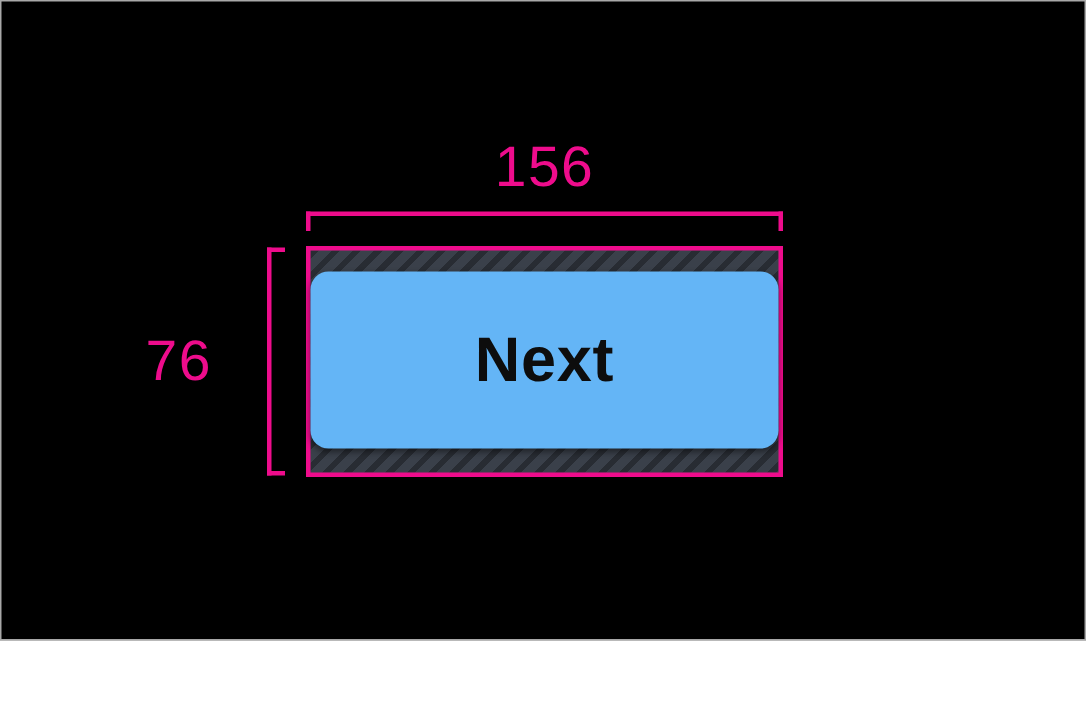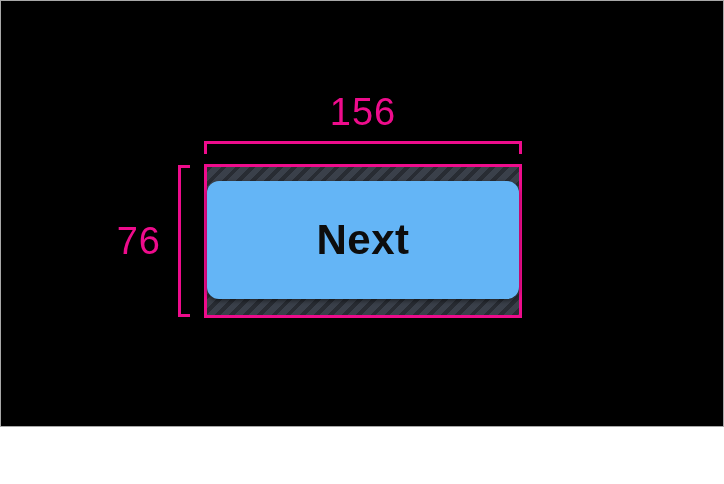--- a/index.html
+++ b/index.html
@@ -35,21 +35,21 @@
   .dim-label.width {
     left: 203px;
     top: 92px;
     width: 318px;
     text-align: center;
   }
   .dim-label.height {
     left: 96px;
     top: 221px;
     width: 64px;
-    text-align: right;
+    text-align: left;
   }
 
   
   .bracket-h {
     position: absolute;
     left: 203px;
     top: 140px;
     width: 318px;
     height: 13px;
     border-style: solid;

